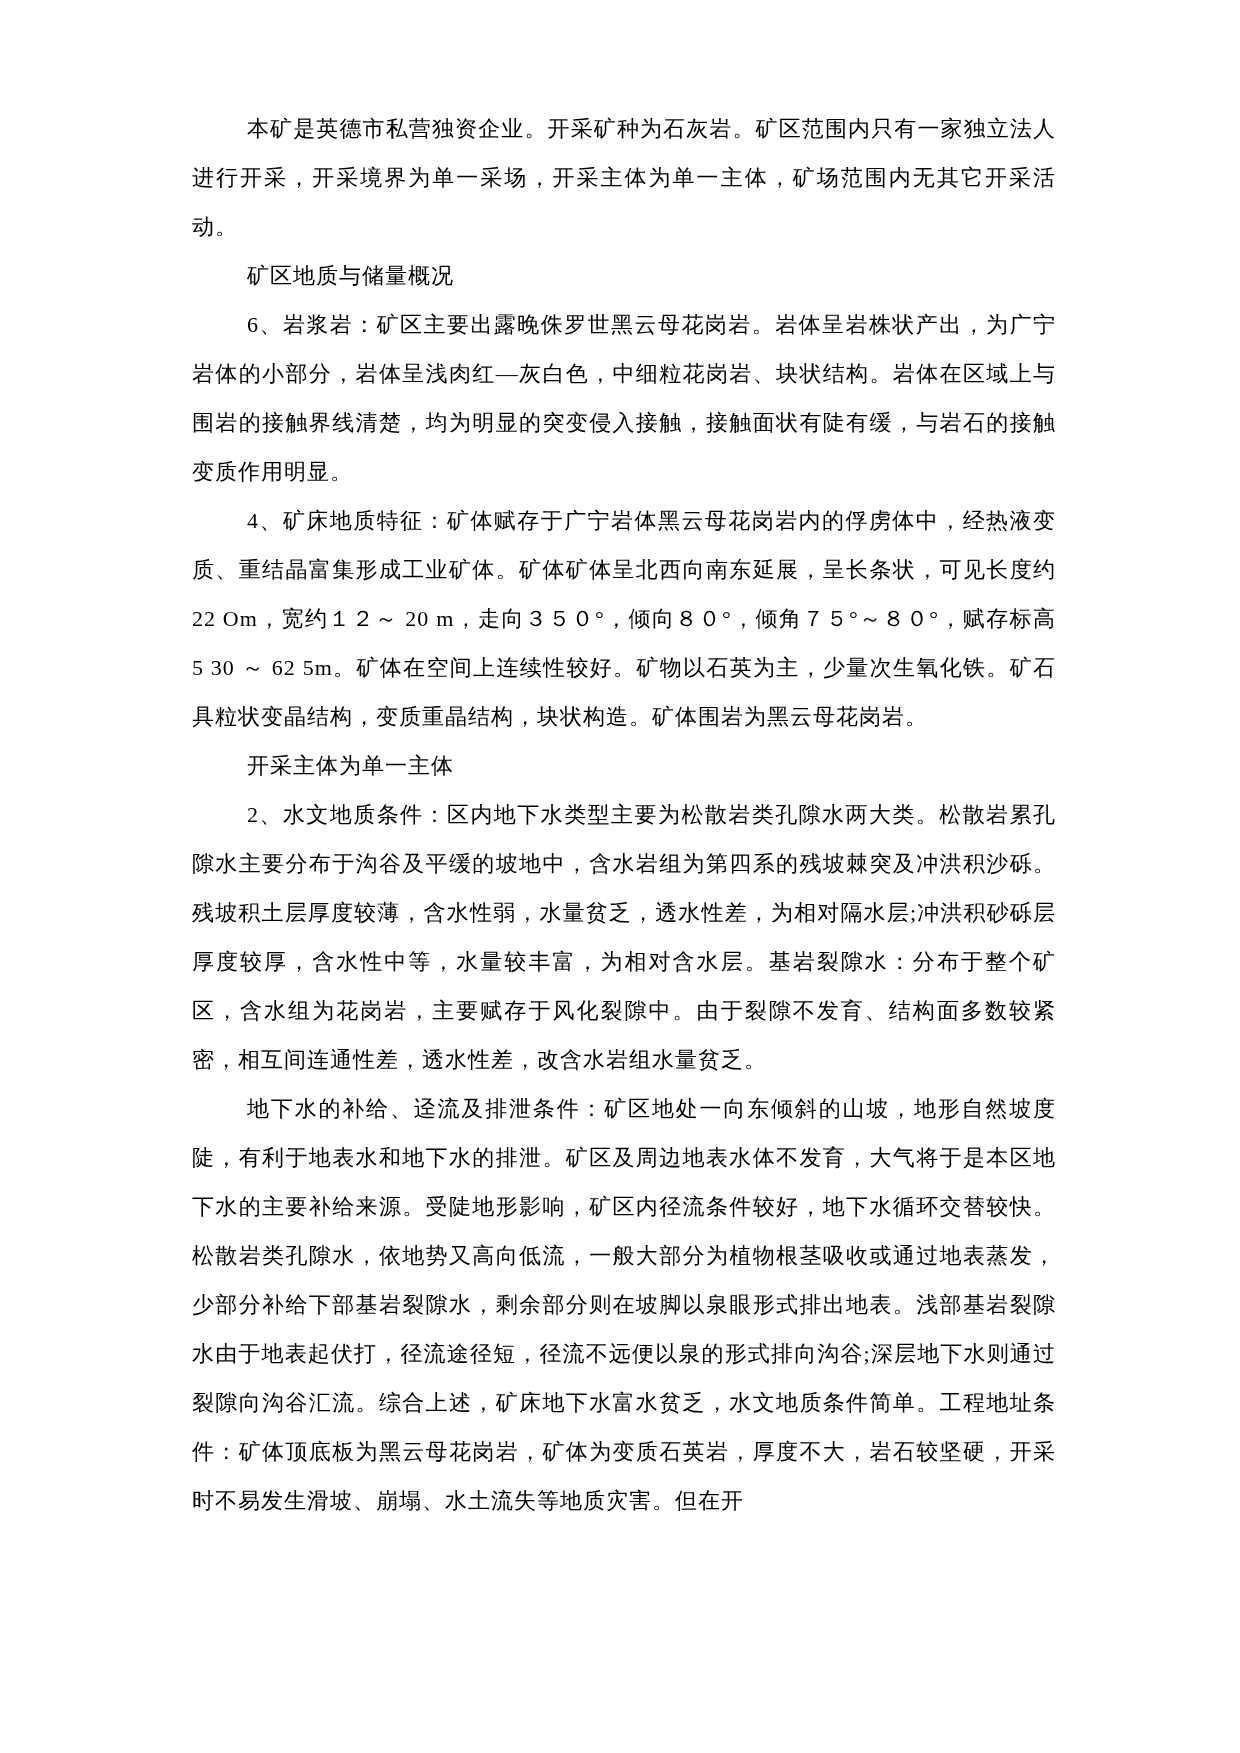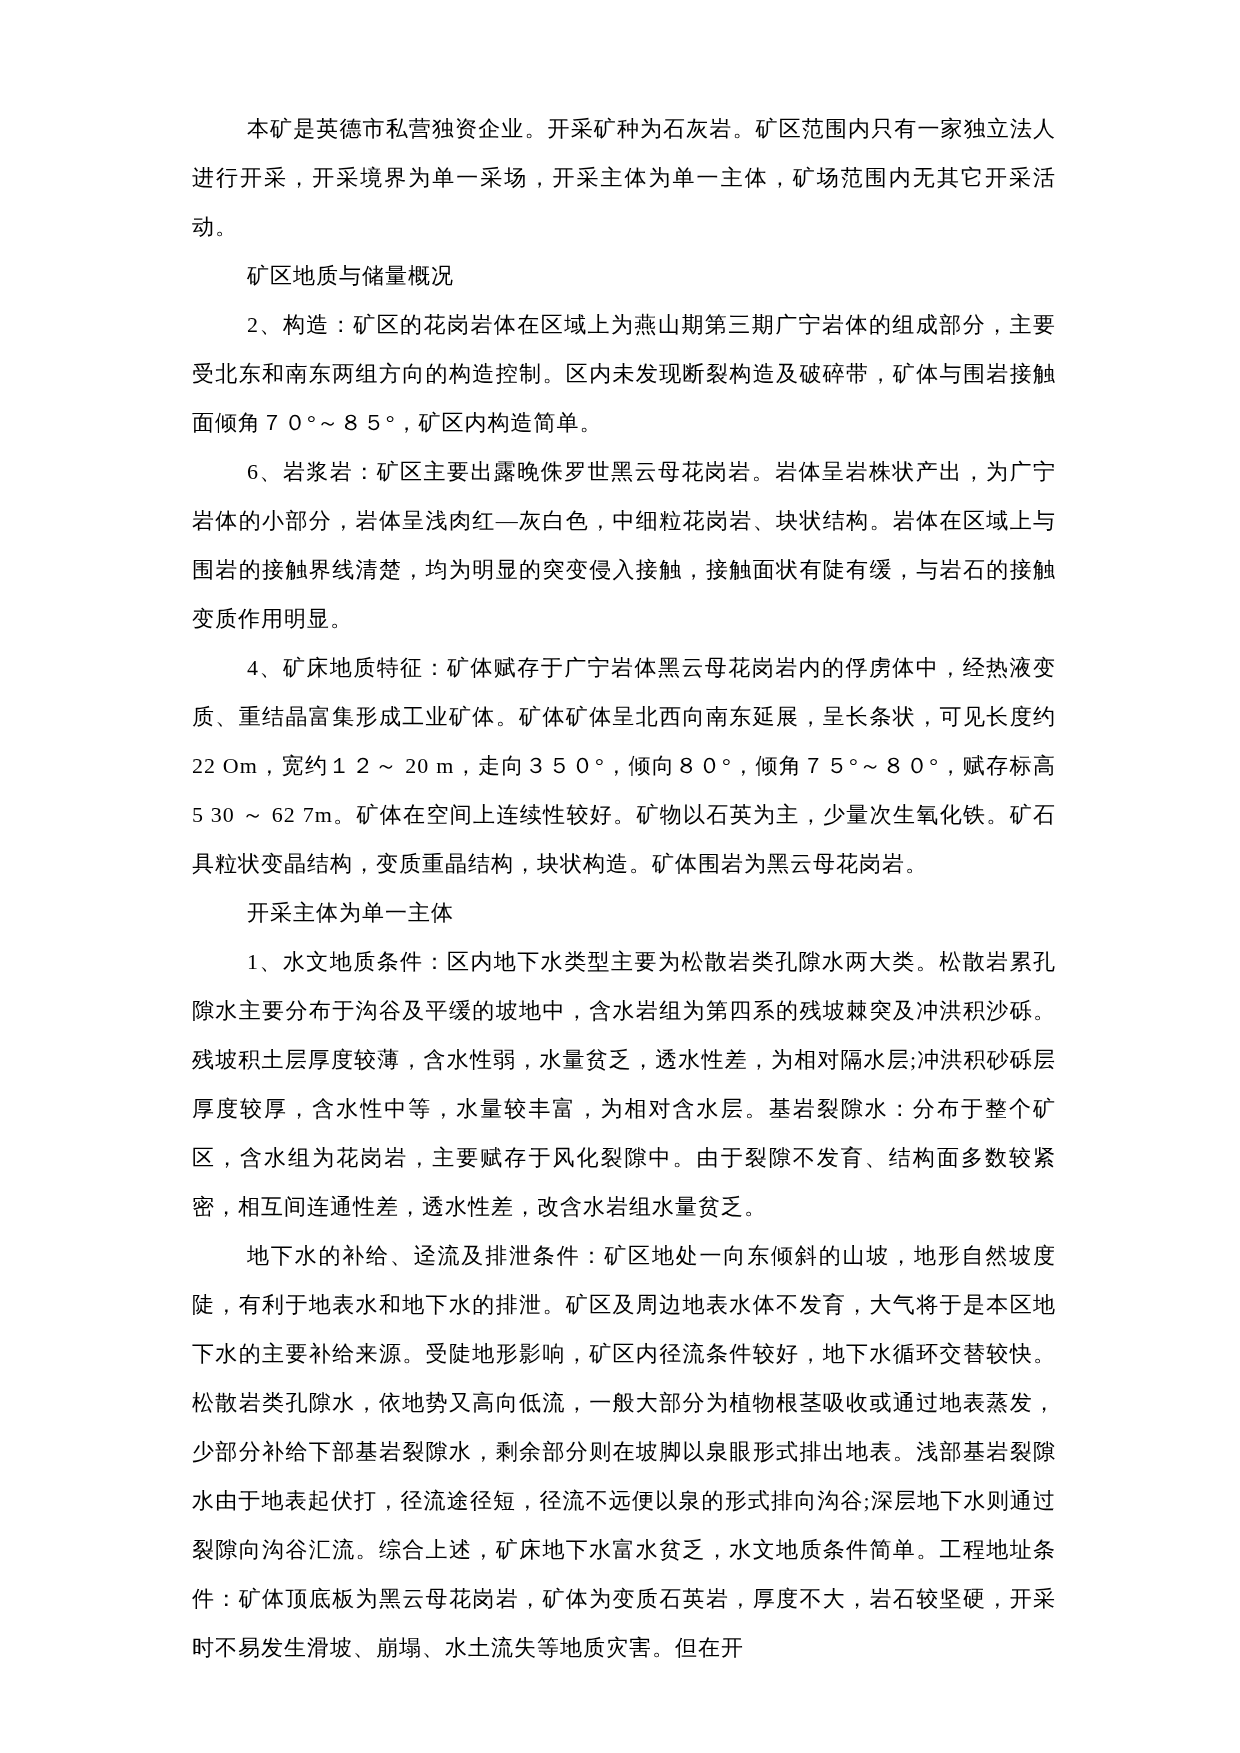--- a/index.html
+++ b/index.html
@@ -36,20 +36,19 @@
     text-align: right;
   }
 </style>
 </head>
 <body>
 
 <div class="page">
   <div class="doc-body">
     <p class="para">本矿是英德市私营独资企业。开采矿种为石灰岩。矿区范围内只有一家独立法人进行开采，开采境界为单一采场，开采主体为单一主体，矿场范围内无其它开采活动。</p>
     <p class="para heading">矿区地质与储量概况</p>
-    <p class="para">2、构造：矿区的花岗岩体在区域上为燕山期第三期广宁岩体的组成部分，主要受北东和南东两组方向的构造控制。区内未发现断裂构造及破碎带，矿体与围岩接触面倾角７０°～８５°，矿区内构造简单。</p>
     <p class="para">6、岩浆岩：矿区主要出露晚侏罗世黑云母花岗岩。岩体呈岩株状产出，为广宁岩体的小部分，岩体呈浅肉红—灰白色，中细粒花岗岩、块状结构。岩体在区域上与围岩的接触界线清楚，均为明显的突变侵入接触，接触面状有陡有缓，与岩石的接触变质作用明显。</p>
-    <p class="para">4、矿床地质特征：矿体赋存于广宁岩体黑云母花岗岩内的俘虏体中，经热液变质、重结晶富集形成工业矿体。矿体矿体呈北西向南东延展，呈长条状，可见长度约 22 Om，宽约１２～ 20 m，走向３５０°，倾向８０°，倾角７５°～８０°，赋存标高 5 30 ～ 62 7m。矿体在空间上连续性较好。矿物以石英为主，少量次生氧化铁。矿石具粒状变晶结构，变质重晶结构，块状构造。矿体围岩为黑云母花岗岩。</p>
+    <p class="para">4、矿床地质特征：矿体赋存于广宁岩体黑云母花岗岩内的俘虏体中，经热液变质、重结晶富集形成工业矿体。矿体矿体呈北西向南东延展，呈长条状，可见长度约 22 Om，宽约１２～ 20 m，走向３５０°，倾向８０°，倾角７５°～８０°，赋存标高 5 30 ～ 62 5m。矿体在空间上连续性较好。矿物以石英为主，少量次生氧化铁。矿石具粒状变晶结构，变质重晶结构，块状构造。矿体围岩为黑云母花岗岩。</p>
     <p class="para heading">开采主体为单一主体</p>
-    <p class="para">1、水文地质条件：区内地下水类型主要为松散岩类孔隙水两大类。松散岩累孔隙水主要分布于沟谷及平缓的坡地中，含水岩组为第四系的残坡棘突及冲洪积沙砾。残坡积土层厚度较薄，含水性弱，水量贫乏，透水性差，为相对隔水层;冲洪积砂砾层厚度较厚，含水性中等，水量较丰富，为相对含水层。基岩裂隙水：分布于整个矿区，含水组为花岗岩，主要赋存于风化裂隙中。由于裂隙不发育、结构面多数较紧密，相互间连通性差，透水性差，改含水岩组水量贫乏。</p>
+    <p class="para">2、水文地质条件：区内地下水类型主要为松散岩类孔隙水两大类。松散岩累孔隙水主要分布于沟谷及平缓的坡地中，含水岩组为第四系的残坡棘突及冲洪积沙砾。残坡积土层厚度较薄，含水性弱，水量贫乏，透水性差，为相对隔水层;冲洪积砂砾层厚度较厚，含水性中等，水量较丰富，为相对含水层。基岩裂隙水：分布于整个矿区，含水组为花岗岩，主要赋存于风化裂隙中。由于裂隙不发育、结构面多数较紧密，相互间连通性差，透水性差，改含水岩组水量贫乏。</p>
     <p class="para">地下水的补给、迳流及排泄条件：矿区地处一向东倾斜的山坡，地形自然坡度陡，有利于地表水和地下水的排泄。矿区及周边地表水体不发育，大气将于是本区地下水的主要补给来源。受陡地形影响，矿区内径流条件较好，地下水循环交替较快。松散岩类孔隙水，依地势又高向低流，一般大部分为植物根茎吸收或通过地表蒸发，少部分补给下部基岩裂隙水，剩余部分则在坡脚以泉眼形式排出地表。浅部基岩裂隙水由于地表起伏打，径流途径短，径流不远便以泉的形式排向沟谷;深层地下水则通过裂隙向沟谷汇流。综合上述，矿床地下水富水贫乏，水文地质条件简单。工程地址条件：矿体顶底板为黑云母花岗岩，矿体为变质石英岩，厚度不大，岩石较坚硬，开采时不易发生滑坡、崩塌、水土流失等地质灾害。但在开</p>
   </div>
 </div>
 
 </body></html>

